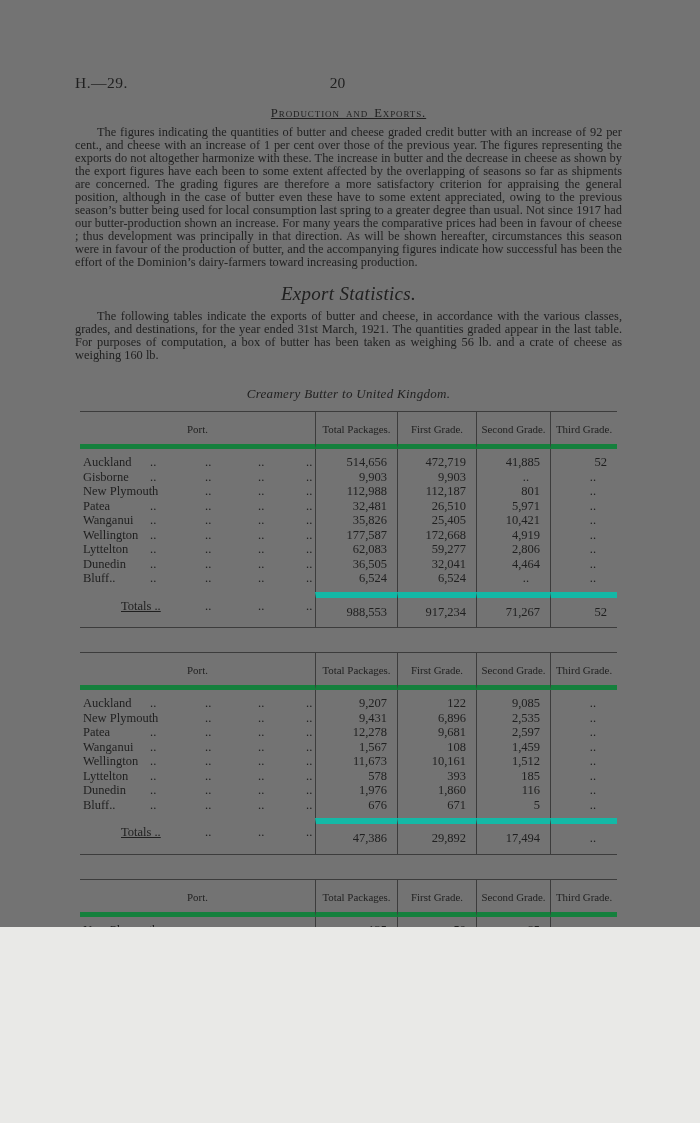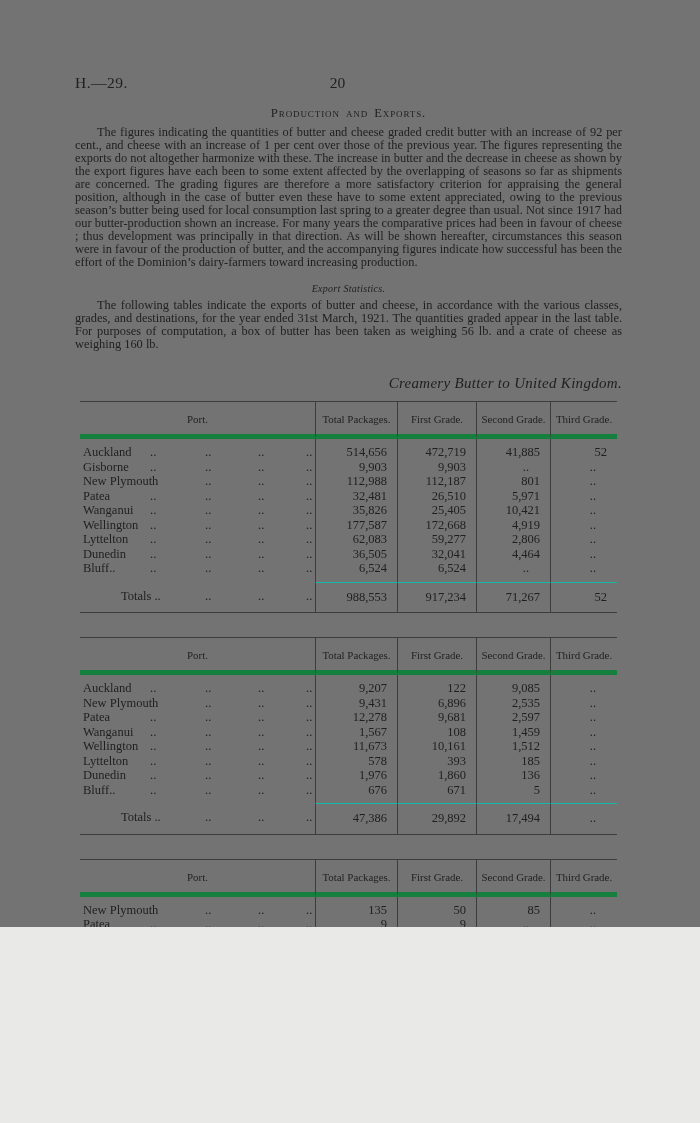--- a/index.html
+++ b/index.html
@@ -3,43 +3,43 @@
 <meta charset="utf-8">
 <style>
   * { margin:0; padding:0; box-sizing:border-box; }
   html,body { background:#e9e9e7; }
   body { width:700px; margin:0 auto; font-family:"Liberation Serif","DejaVu Serif",serif; color:#1f1f1f; }
   .page { width:700px; height:927px; background:#737373; padding:74px 78px 6px 75px; position:relative; overflow:hidden; }
   .page-header { position:relative; height:18px; font-size:15.5px; }
   .report-number { position:absolute; left:0; top:0; letter-spacing:0.5px; }
   .page-number { position:absolute; left:0; right:22px; top:0; text-align:center; }
   .section-heading { margin-top:14px; text-align:center; font-weight:normal; font-size:12.6px;
-      font-variant:small-caps; letter-spacing:0.9px; word-spacing:2px; }
+      font-variant:small-caps; letter-spacing:0.9px; word-spacing:2px;text-decoration:underline; }
   .para { margin-top:5px; font-size:12.4px; line-height:13px; text-align:justify; }
   .indent { text-indent:22px; }
-  .sub-heading { margin-top:14px; text-align:center; font-style:italic; font-weight:normal; font-size:10px; letter-spacing:0.3px; }
+  .sub-heading { margin-top:14px; text-align:center; font-style:italic; font-weight:normal; font-size:19px; letter-spacing:0.3px; }
   .table-block { margin-top:24px; }
-  .tbl-title { text-align:right; font-style:italic; font-weight:normal; font-size:15px; letter-spacing:0.3px; margin-bottom:9px; }
+  .tbl-title { text-align:center; font-style:italic; font-weight:normal; font-size:13px; letter-spacing:0.3px; margin-bottom:9px; }
   .tgrid { width:537px; margin:0 auto; display:grid; grid-template-columns:235px 82px 79px 74px 67px;
       border-top:1px solid #3c3c3c; border-bottom:1px solid #3c3c3c; font-size:12.5px; }
   .th { border-bottom:5px solid #15803d; text-align:center; font-size:10.9px; padding:11px 2px 9px; line-height:12px; }
   .bl { border-left:1px solid #3c3c3c; }
   .td { line-height:14.5px; }
   .rfirst { padding-top:6px; }
   .rlast { padding-bottom:6px; }
   .port { position:relative; padding-left:3px; }
   .pname { display:inline; }
   .leader { position:absolute; top:0; display:inline; }
   .rfirst .leader { top:6px; }
   .leader.s1 { left:70px; } .leader.s2 { left:125px; } .leader.s3 { left:178px; } .leader.s4 { left:226px; }
   .num { text-align:right; padding-right:10px; }
   .num.emptyv { padding-right:21px; }
-  .sep { border-top:1px solid #14b8a6; }
+  .sep { border-top:6px solid #14b8a6; }
   .totalv { padding-top:7px; padding-bottom:8px; }
-  .port.totals { padding-top:7px; padding-bottom:8px; }
+  .port.totals { padding-top:7px; padding-bottom:8px;text-decoration:underline; }
   .port.totals .leader { top:7px; }
   .totals .pname { margin-left:38px; }
 </style>
 </head>
 <body>
 
 <div class="page">
   <div class="page-header">
     <span class="report-number">H.—29.</span>
     <span class="page-number">20</span>
@@ -147,21 +147,21 @@
           <div class="td num bl">1,512</div>
           <div class="td num bl emptyv">..</div>
           <div class="td port"><div class="pname">Lyttelton</div><div class="leader s1">..</div><div class="leader s2">..</div><div class="leader s3">..</div><div class="leader s4">..</div></div>
           <div class="td num bl">578</div>
           <div class="td num bl">393</div>
           <div class="td num bl">185</div>
           <div class="td num bl emptyv">..</div>
           <div class="td port"><div class="pname">Dunedin</div><div class="leader s1">..</div><div class="leader s2">..</div><div class="leader s3">..</div><div class="leader s4">..</div></div>
           <div class="td num bl">1,976</div>
           <div class="td num bl">1,860</div>
-          <div class="td num bl">136</div>
+          <div class="td num bl">116</div>
           <div class="td num bl emptyv">..</div>
           <div class="td port rlast"><div class="pname">Bluff..</div><div class="leader s1">..</div><div class="leader s2">..</div><div class="leader s3">..</div><div class="leader s4">..</div></div>
           <div class="td num bl rlast">676</div>
           <div class="td num bl rlast">671</div>
           <div class="td num bl rlast">5</div>
           <div class="td num bl rlast emptyv">..</div>
           <div class="td port totals"><div class="pname">Totals ..</div><div class="leader s2">..</div><div class="leader s3">..</div><div class="leader s4">..</div></div>
           <div class="td num bl sep totalv">47,386</div>
           <div class="td num bl sep totalv">29,892</div>
           <div class="td num bl sep totalv">17,494</div>

